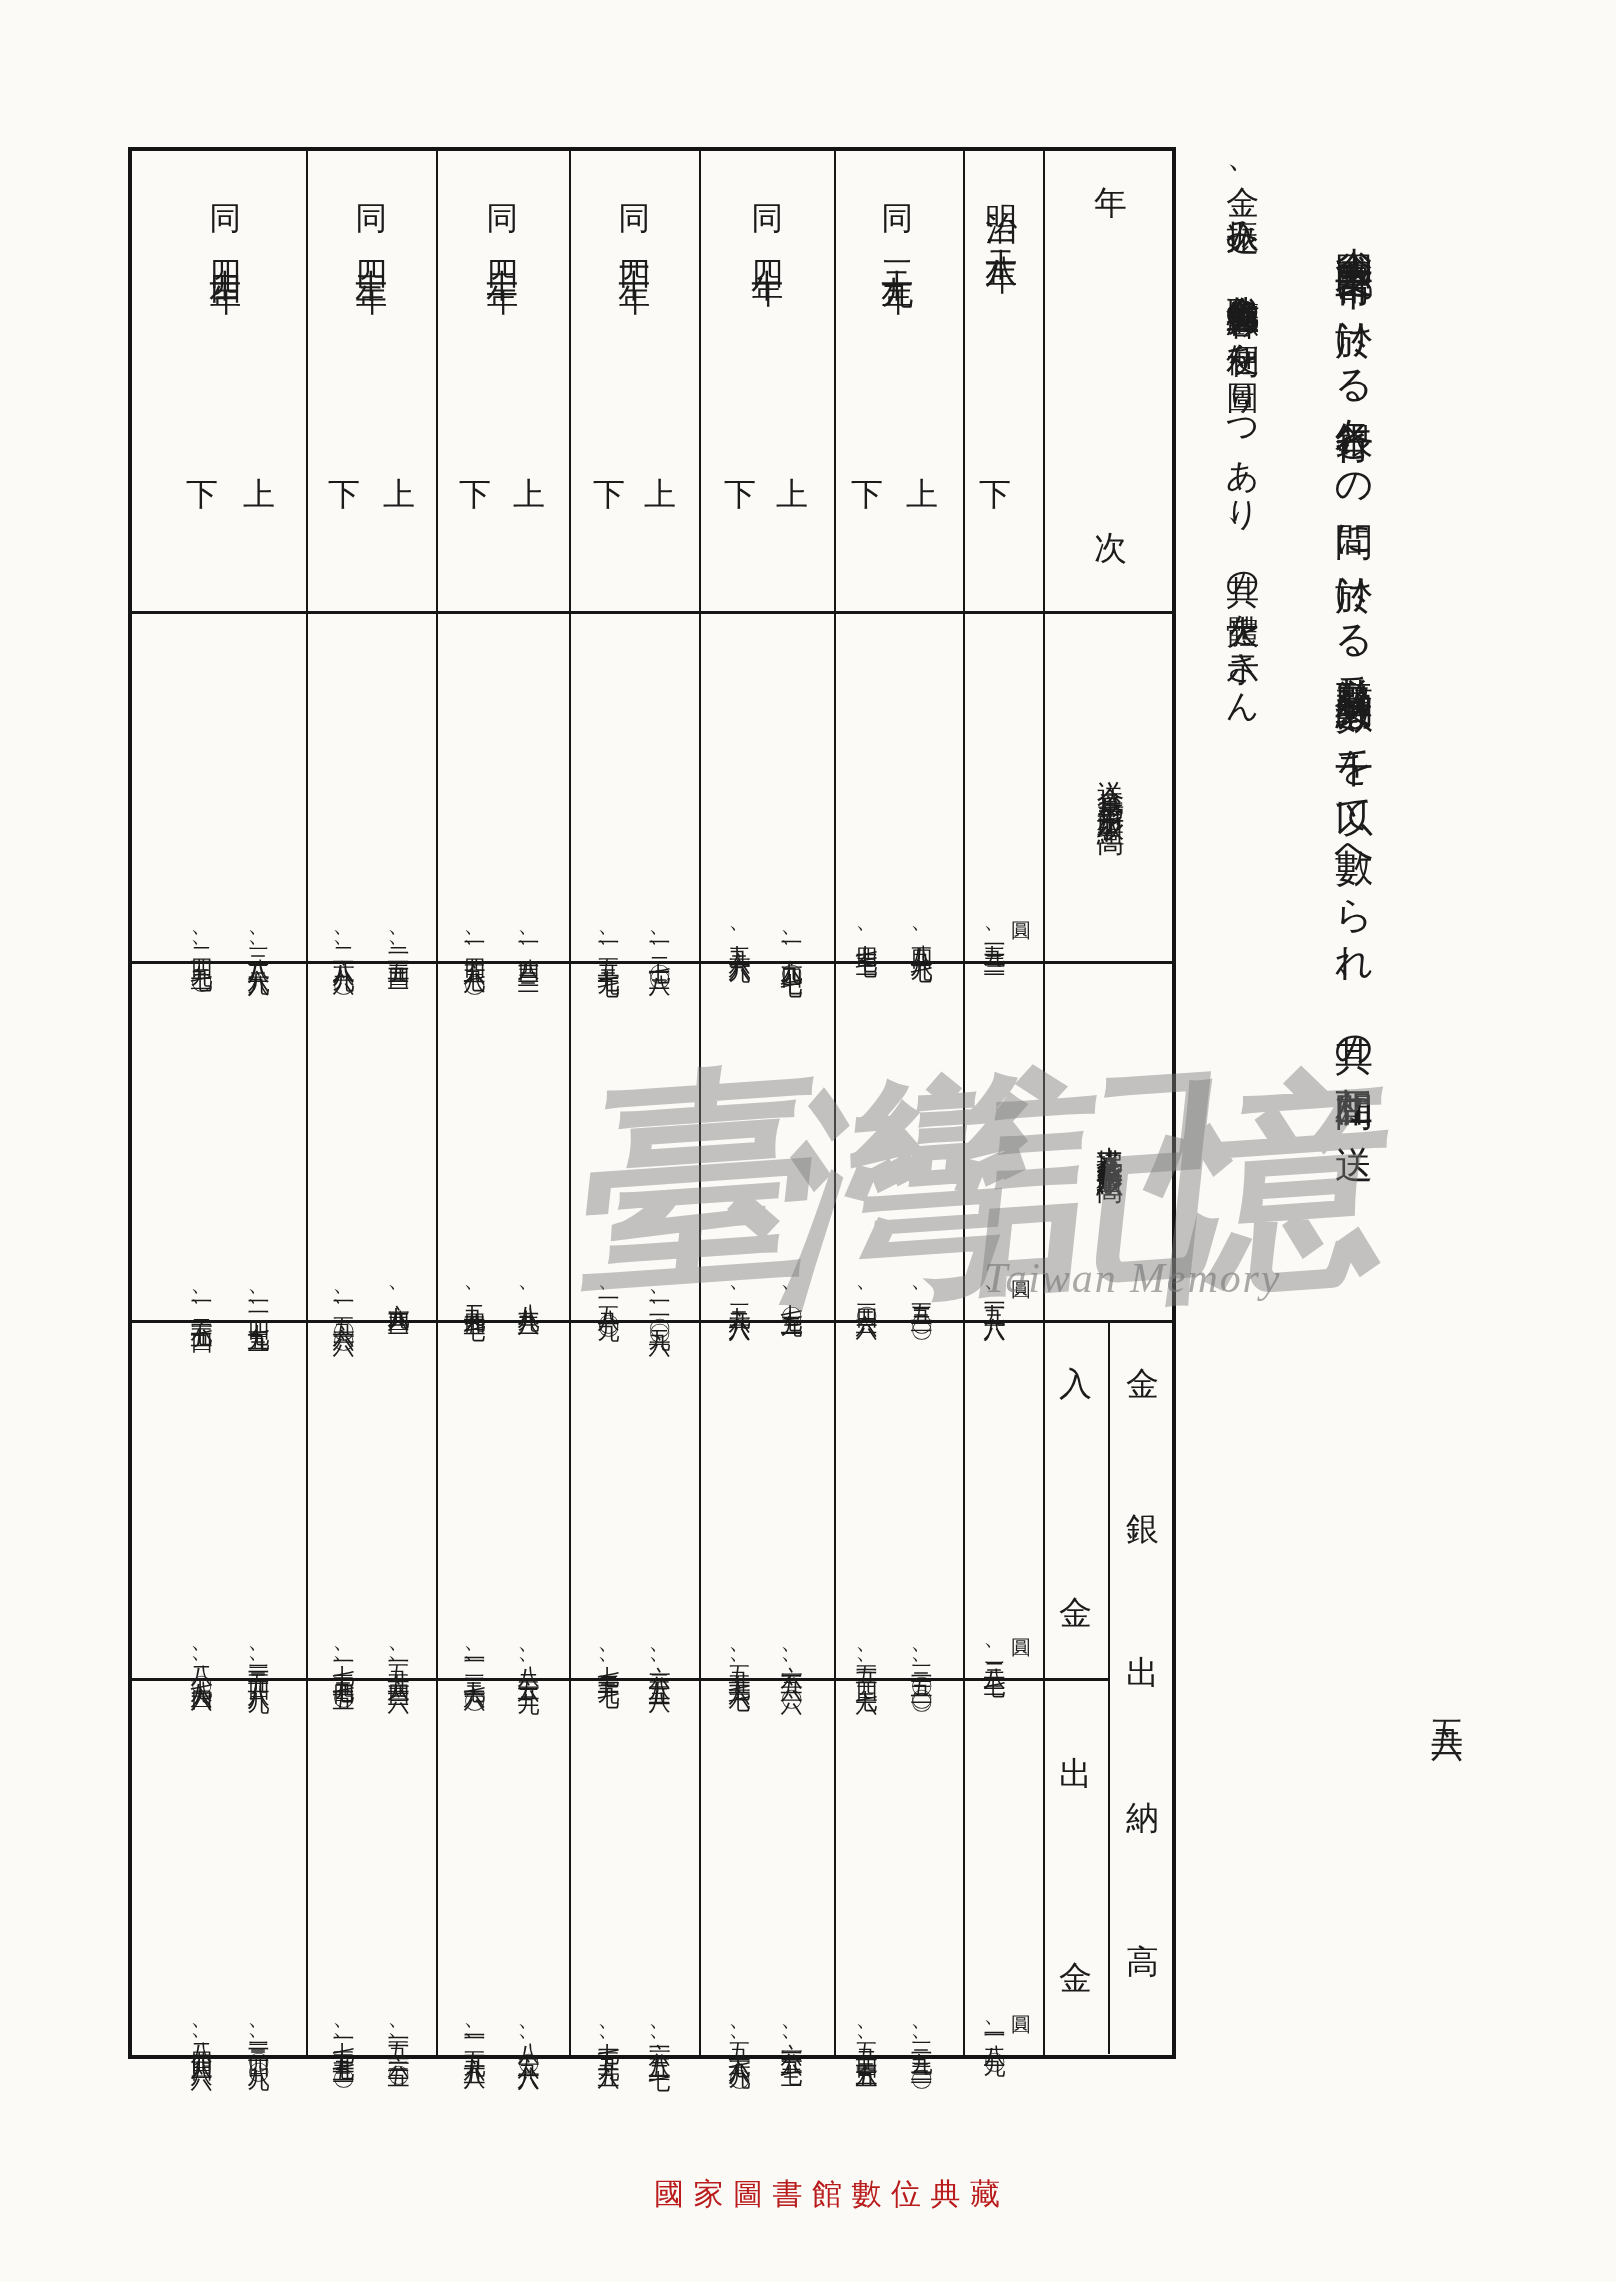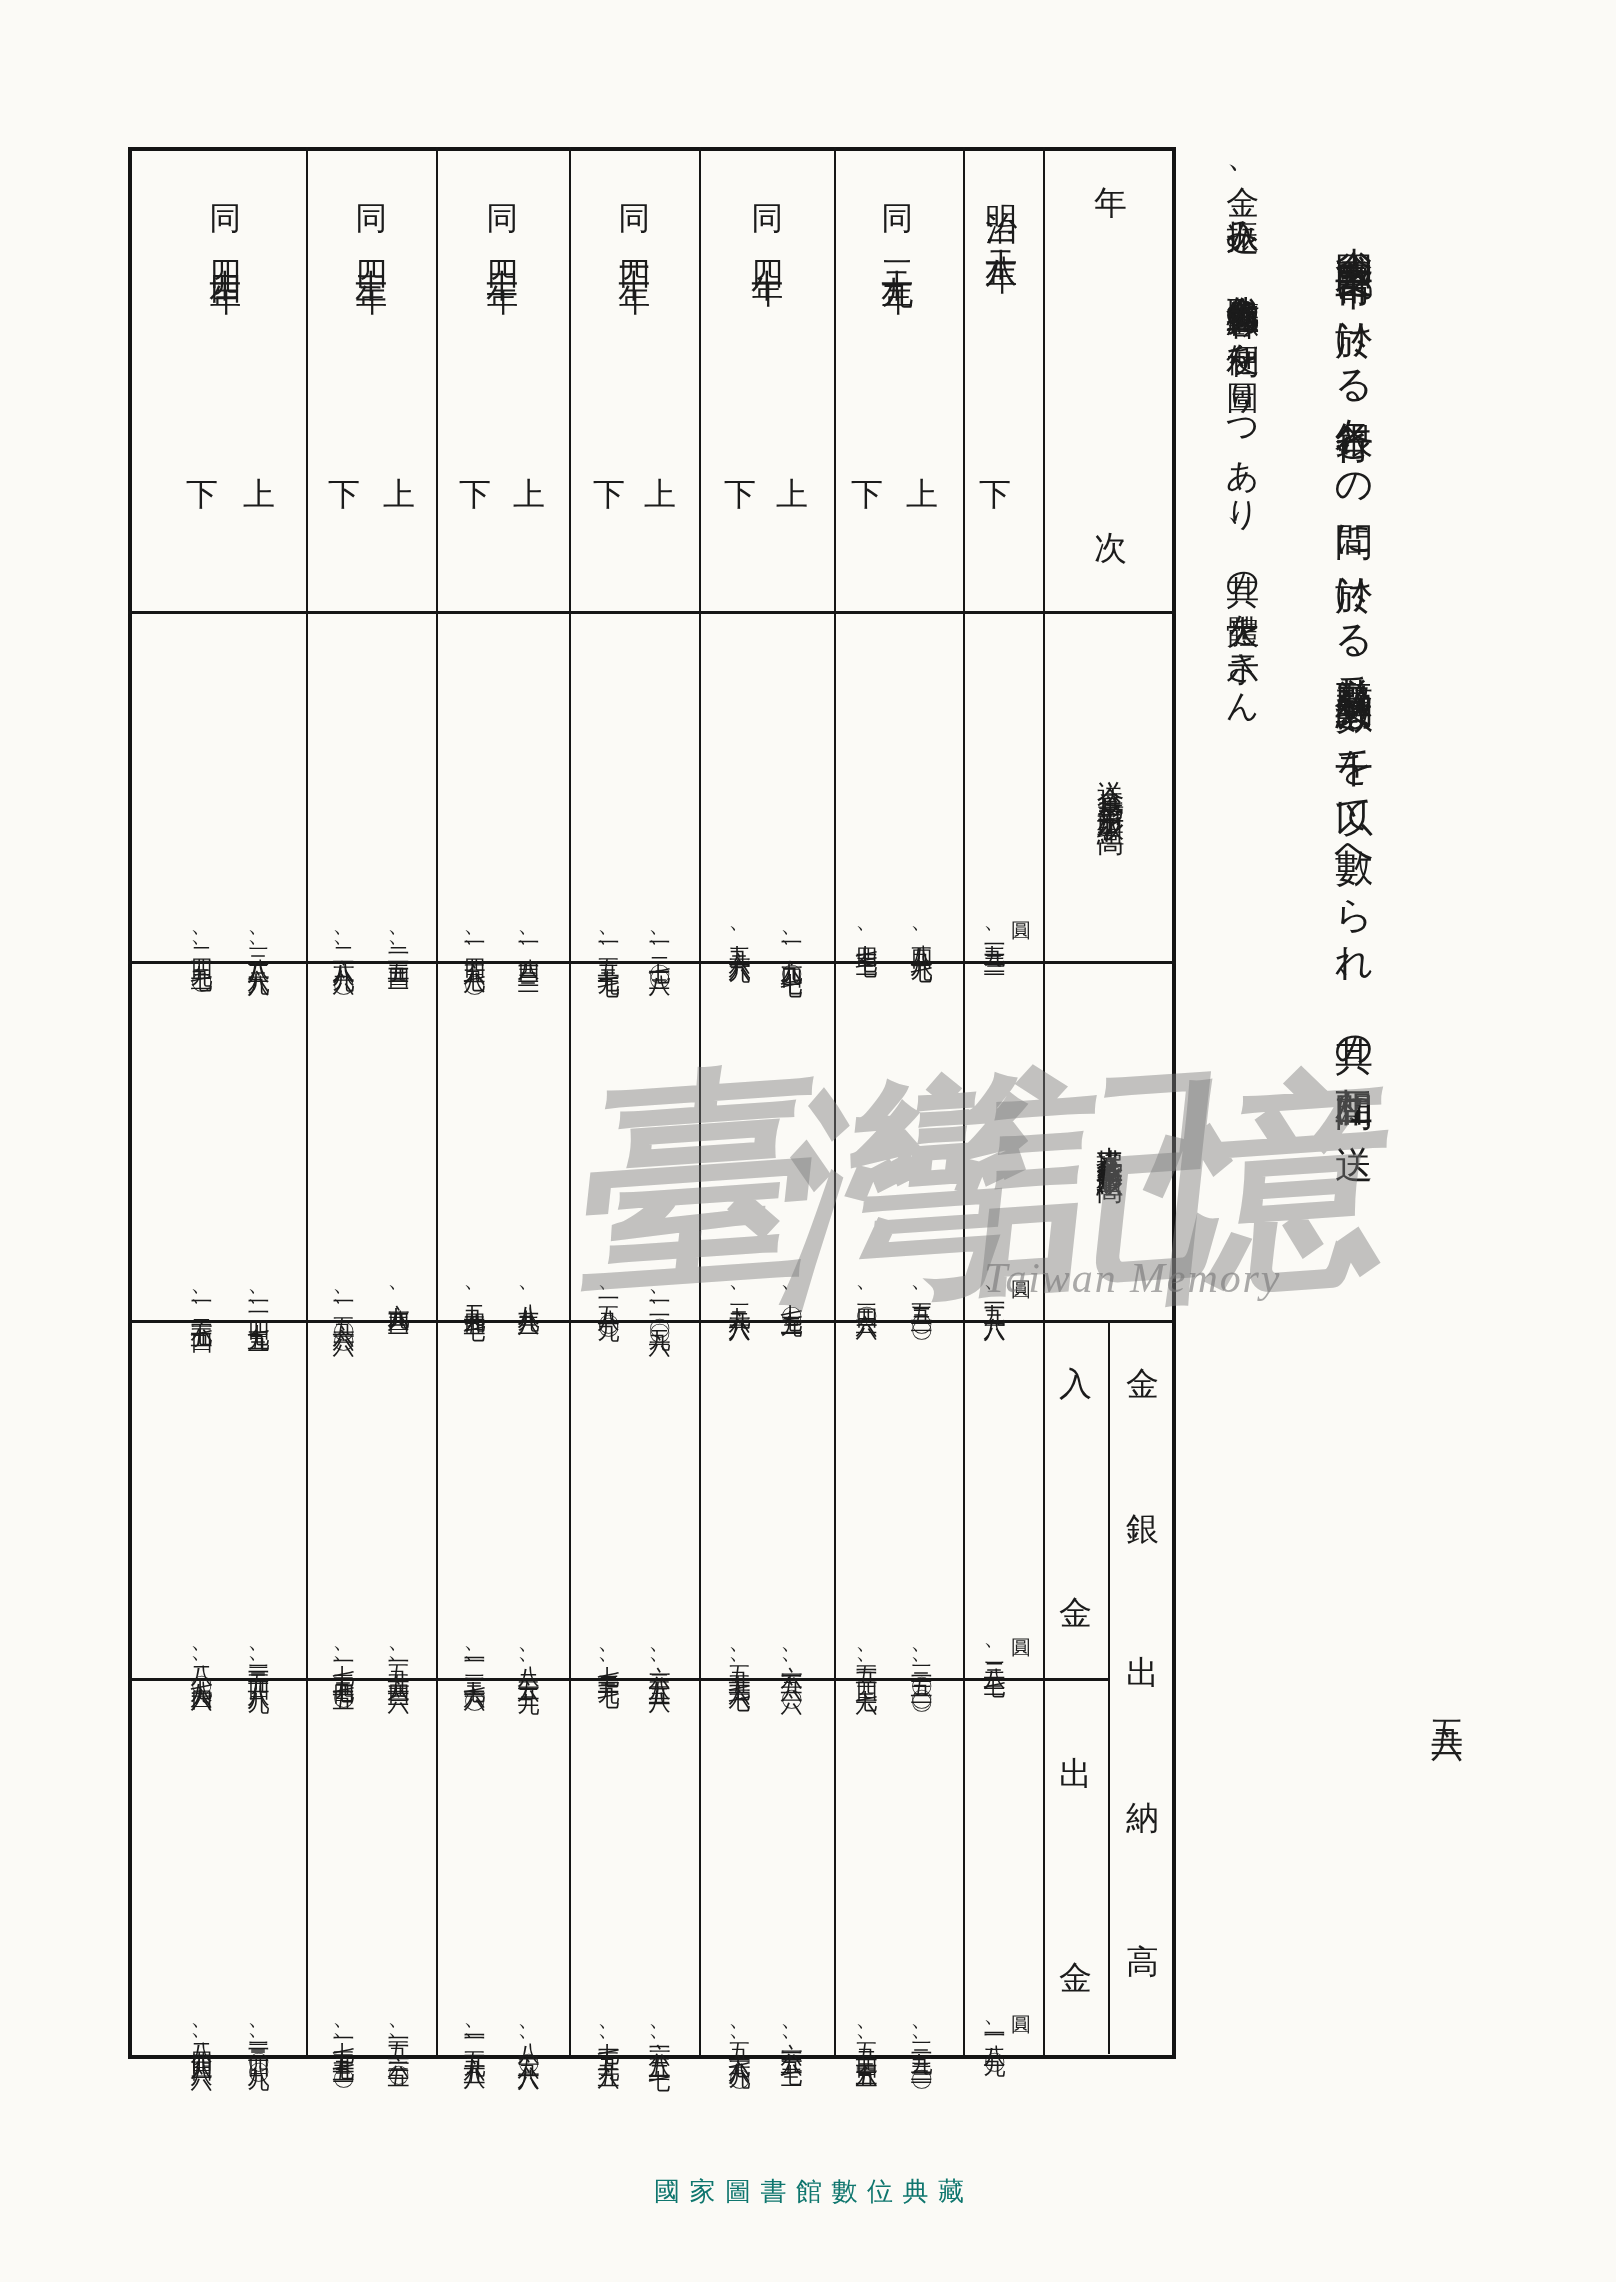--- a/index.html
+++ b/index.html
@@ -17,21 +17,21 @@
   .spread{position:absolute;display:flex;flex-direction:column;justify-content:space-between;align-items:center;}
   .spread span{font-size:33px;}
   .yen{position:absolute;font-size:20px;color:#222;}
   .margin-col{position:absolute;}
   .margin-col .v{letter-spacing:3.8px;}
   .watermark{position:absolute;inset:0;pointer-events:none;z-index:30;}
   .wm-char{position:absolute;font-size:233px;font-weight:bold;color:rgba(125,125,125,0.45);
            transform:skewX(-10deg) rotate(-4deg);}
   .wm-latin{position:absolute;font-style:italic;font-size:42px;color:rgba(120,120,120,0.62);
             font-family:"Liberation Serif",serif;letter-spacing:1.9px;}
-  .footer{position:absolute;font-size:26px;letter-spacing:9.5px;color:#0f766e;}
+  .footer{position:absolute;font-size:30px;letter-spacing:9.5px;color:#b91c1c;}
   .pagenum{position:absolute;font-size:32px;letter-spacing:7.6px;color:#1f1f1f;}
 </style>
 </head>
 <body>
 
 <div class="page">
 
   <div class="frame" style="left:128px;top:147px;width:1048px;height:1912px;"></div>
 
   <div class="spread" id="hdr-year" style="left:1077px;top:181px;width:67px;height:390px;">

